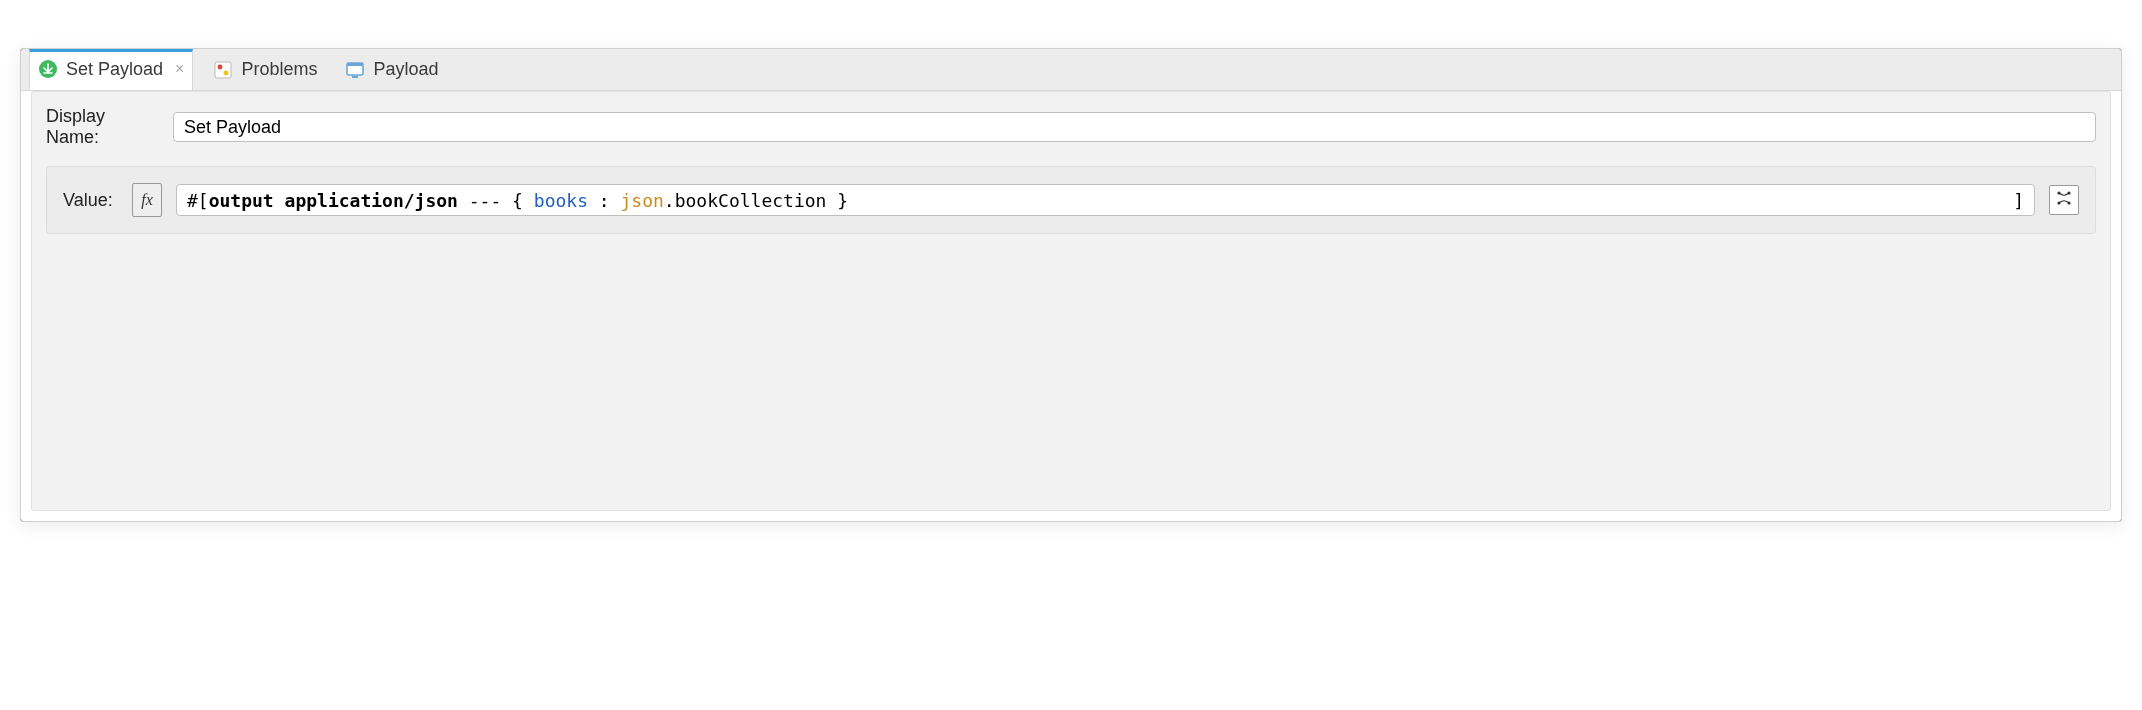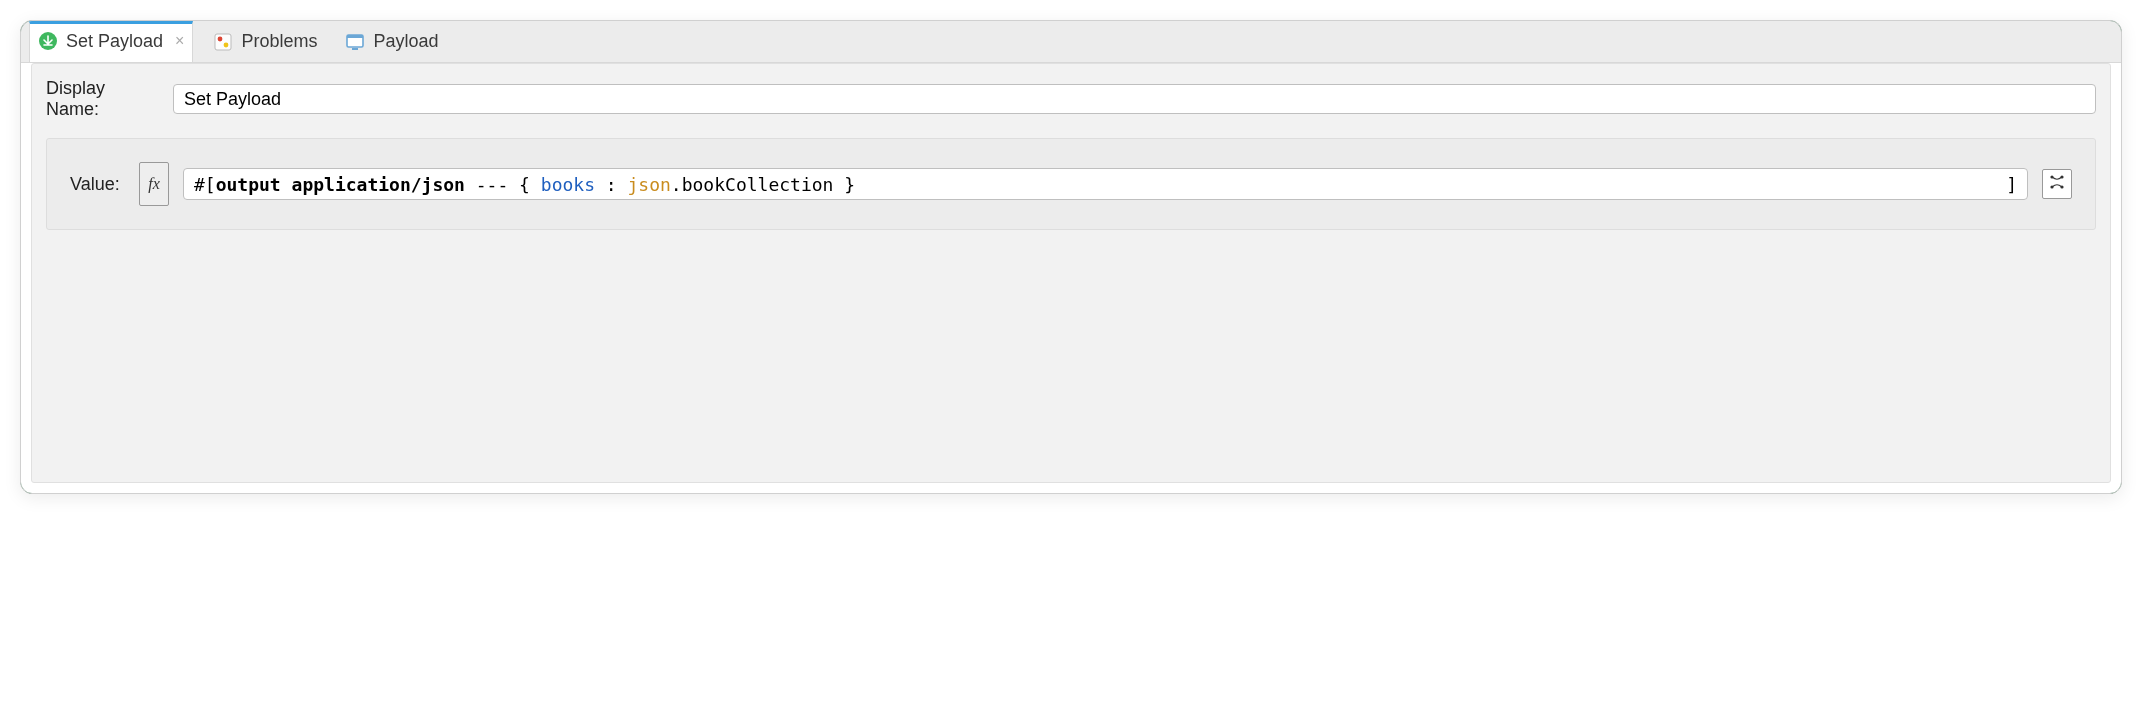--- a/index.html
+++ b/index.html
@@ -3,24 +3,25 @@
   <meta charset="utf-8">
   <style>
     * { box-sizing: border-box; margin: 0; padding: 0; }
     body {
       font-family: -apple-system, BlinkMacSystemFont, "Segoe UI", Arial, sans-serif;
       background: #fff;
       padding: 20px;
     }
     .window {
       border: 1px solid #d0d0d0;
-      border-radius: 12px;
+      border-radius: 3px;
       overflow: hidden;
       box-shadow: 0 4px 18px rgba(0,0,0,0.08);
       background: #14532d;
+      margin-top: 28px;
     }
     .tabbar {
       display: flex;
       align-items: center;
       background: #ececec;
       border-bottom: 1px solid #d8d8d8;
       height: 42px;
       padding: 0 8px;
       gap: 12px;
     }
@@ -124,35 +125,35 @@
     }
     .settings-label {
       font-size: 18px;
       color: #222;
       margin-bottom: 10px;
     }
     .settings-block {
       background: #ececec;
       border: 1px solid #ddd;
       border-radius: 3px;
-      padding: 23px;
+      padding: 16px;
     }
     .value-row {
       display: flex;
       align-items: center;
       gap: 14px;
     }
     .value-label {
       font-size: 18px;
       color: #222;
       width: 55px;
     }
     .fx-button {
       width: 30px;
-      height: 44px;
+      height: 34px;
       background: #eee;
       border: 1px solid #999;
       border-radius: 2px;
       display: flex;
       align-items: center;
       justify-content: center;
       font-family: Georgia, serif;
       font-style: italic;
       font-size: 16px;
       cursor: pointer;

